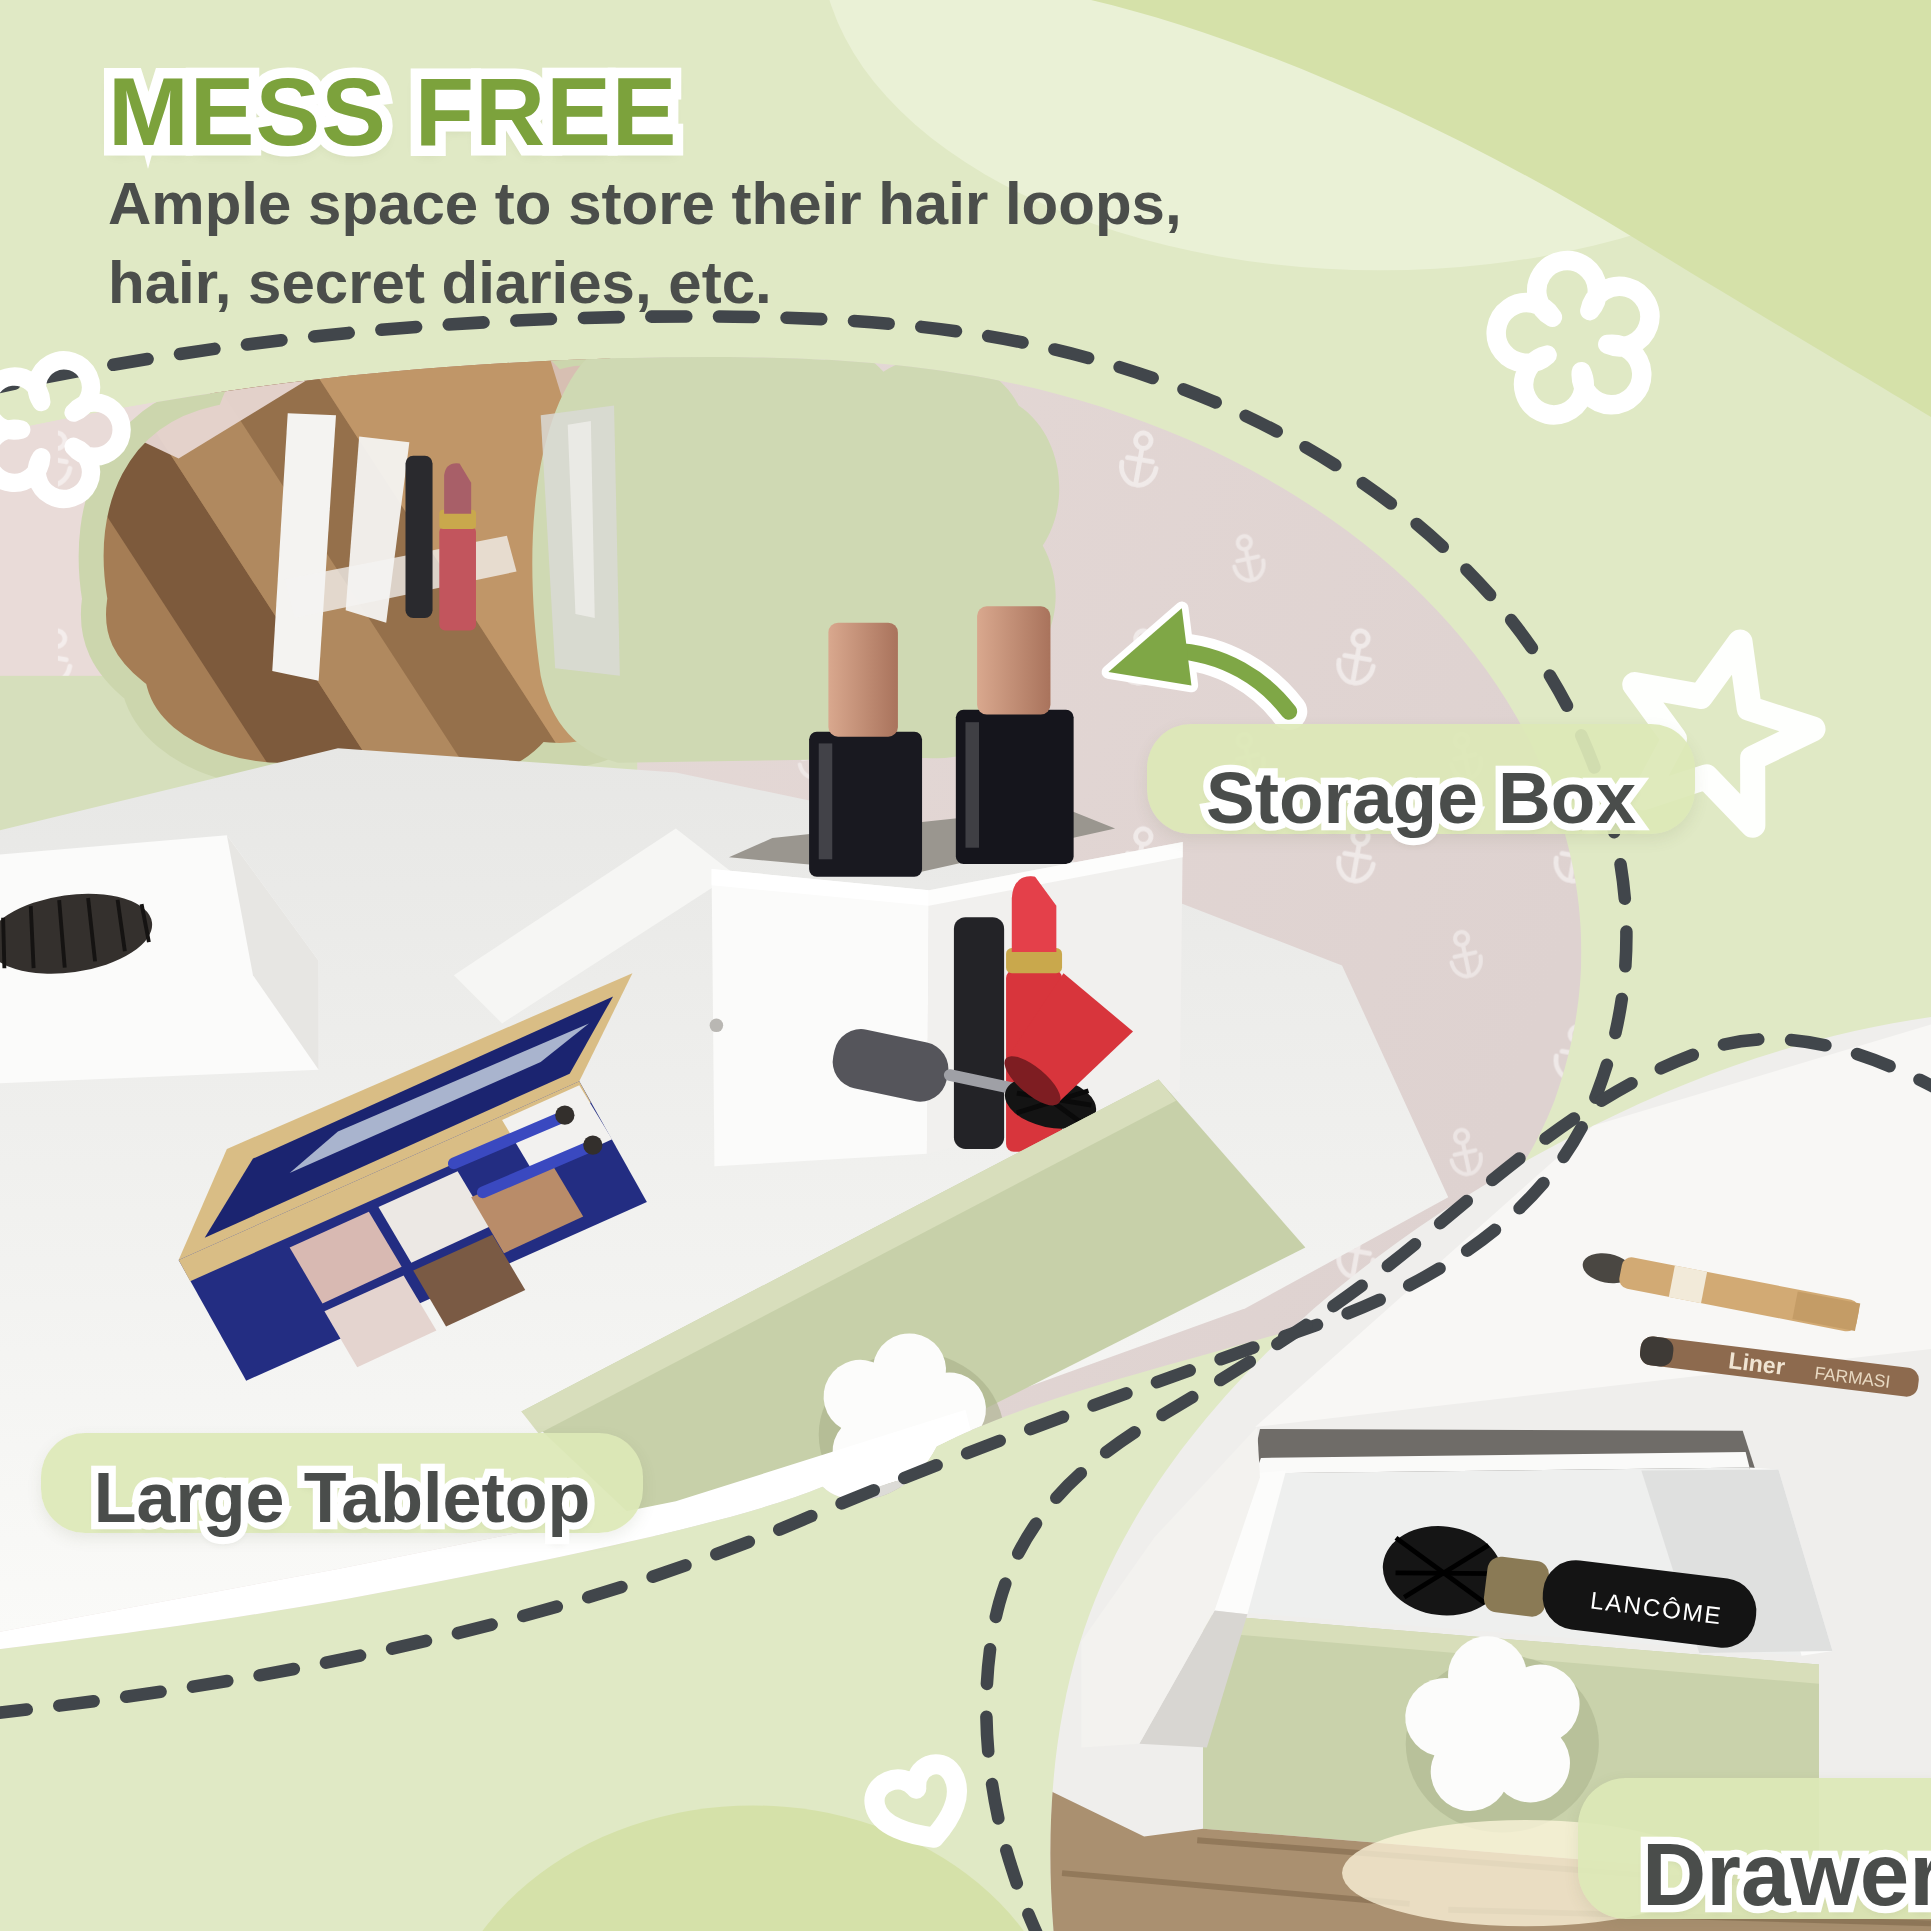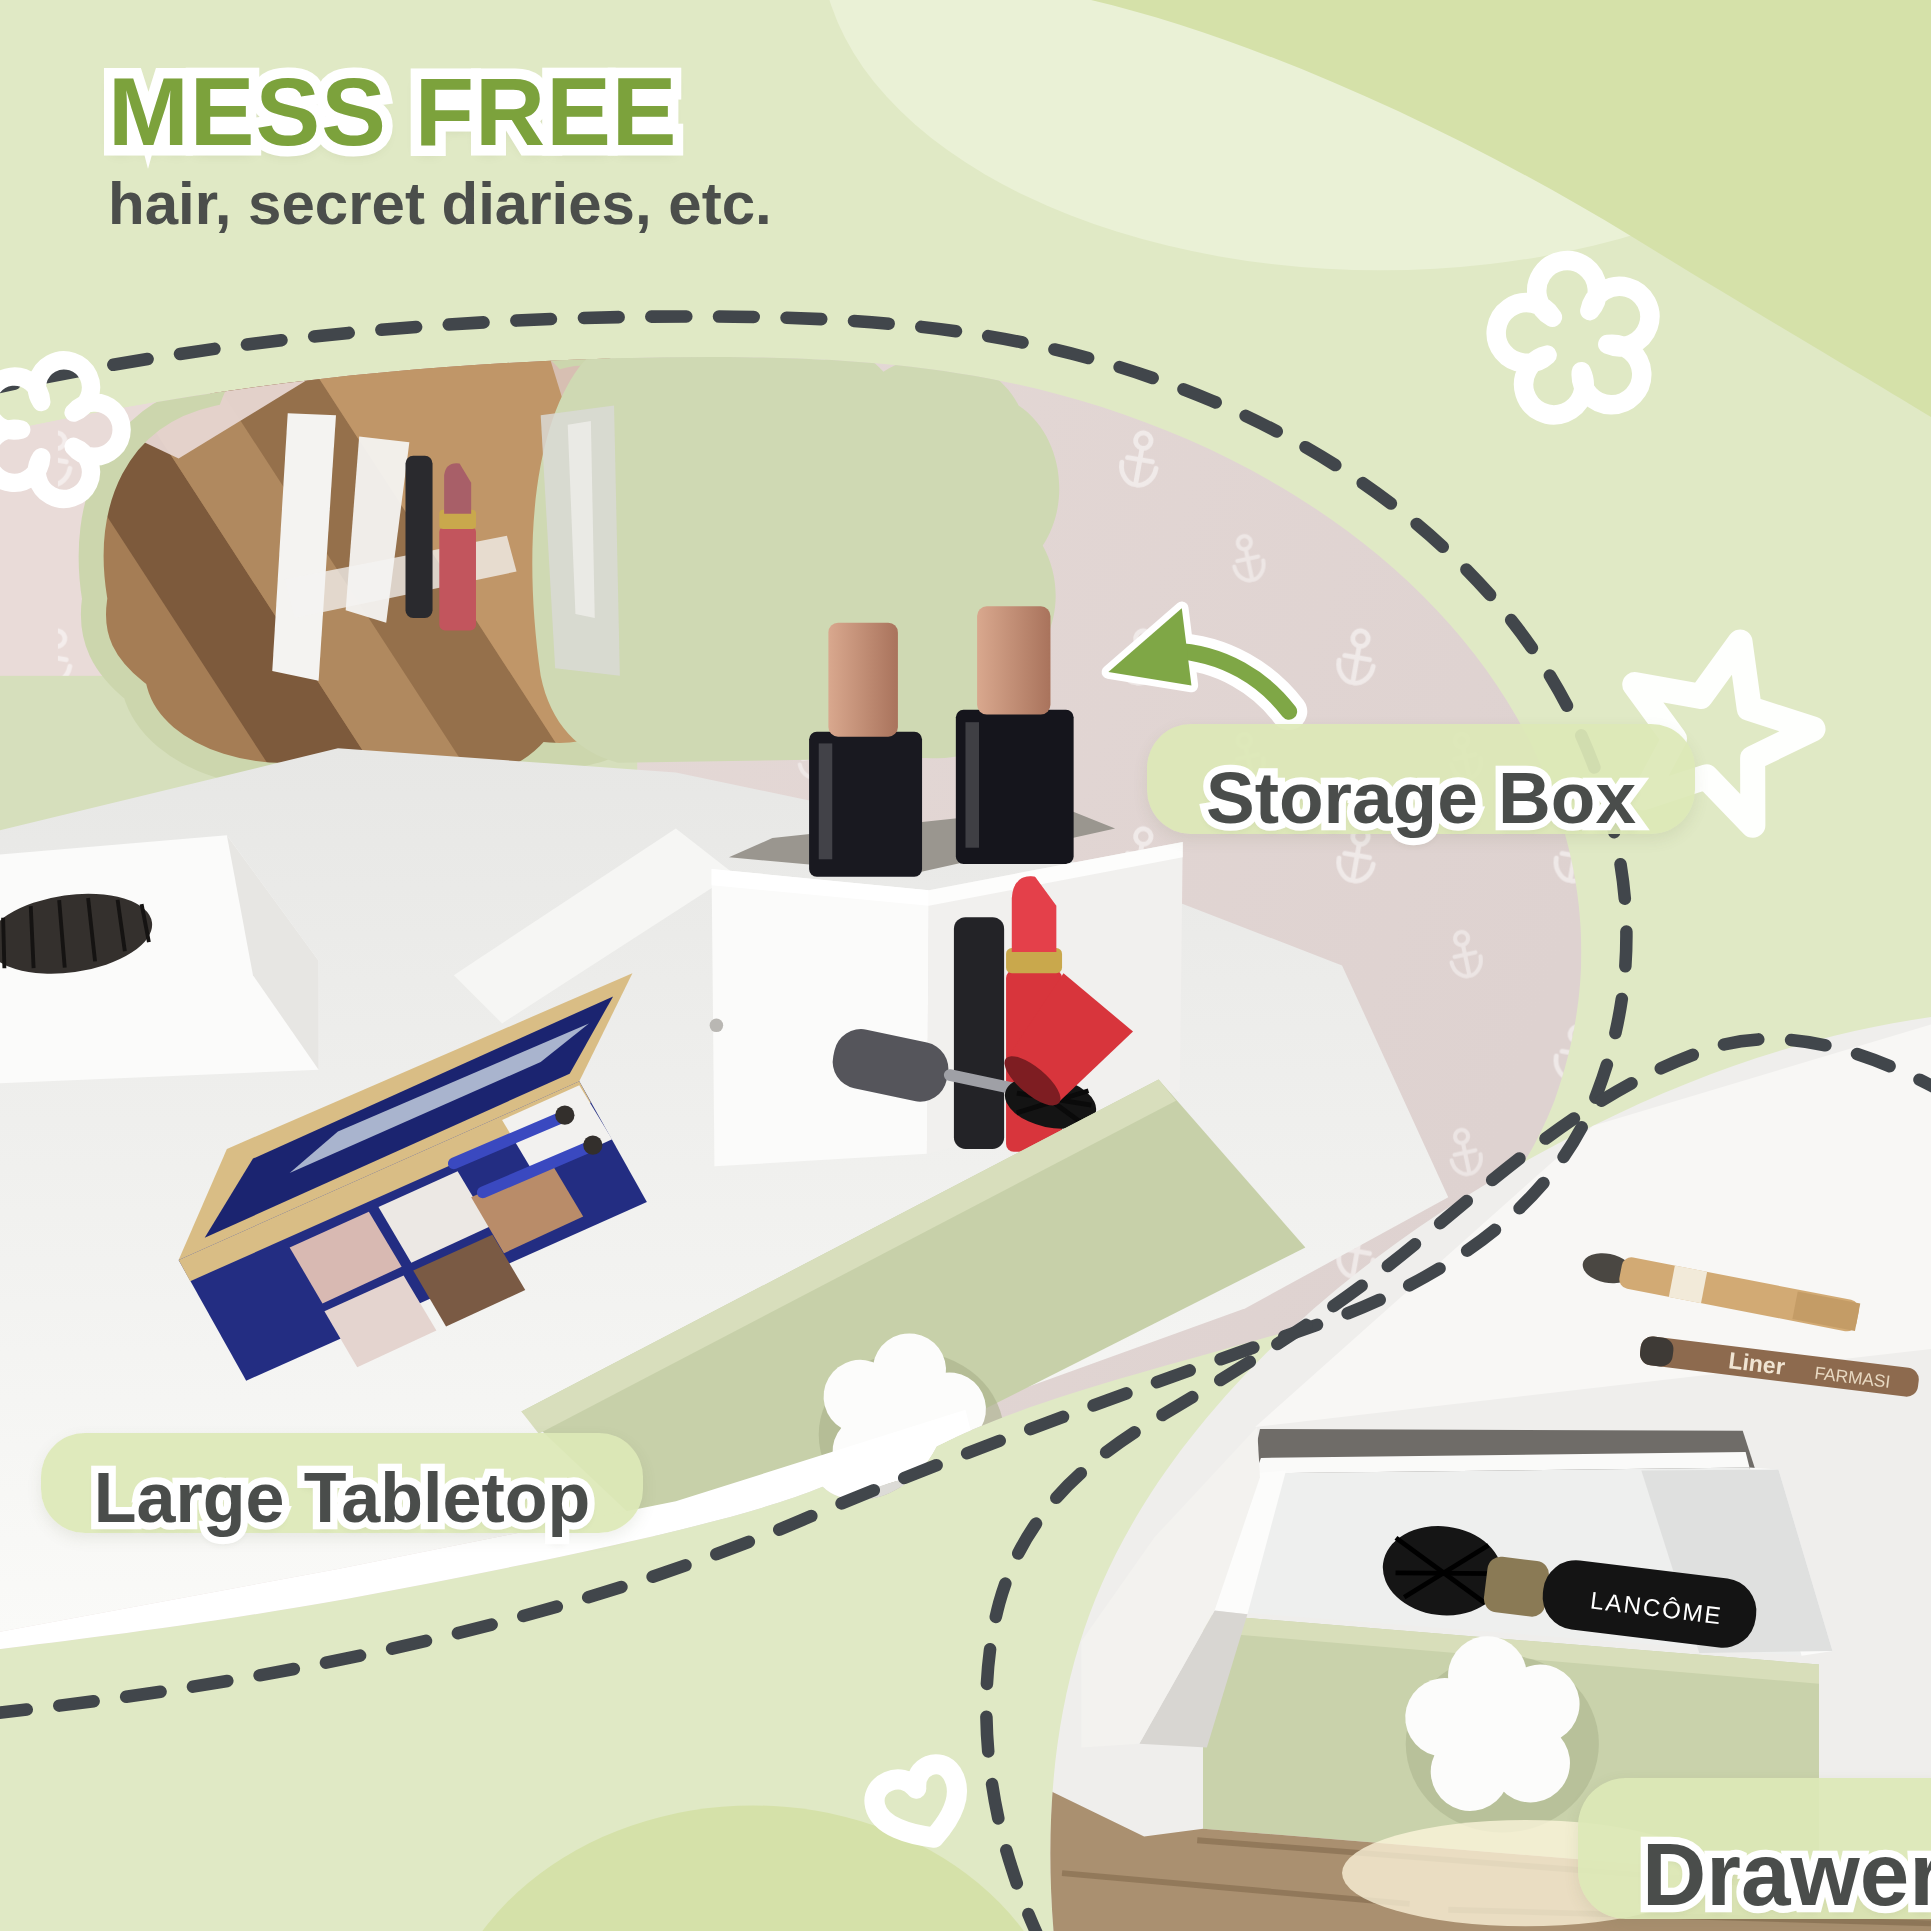--- a/index.html
+++ b/index.html
@@ -309,20 +309,21 @@
 </svg>
 
 <div class="txt" id="title">
   <span class="ol">
     <span class="stroke">MESS FREE</span>
     <span class="fillt">MESS FREE</span>
   </span>
 </div>
 
 <div class="txt" id="subtitle">
+  <div>Ample space to store their hair loops,</div>
   <div>hair, secret diaries, etc.</div>
 </div>
 
 <div class="pill" id="pill-storage">
   <span class="ol">
     <span class="stroke">Storage Box</span>
     <span class="fillt">Storage Box</span>
   </span>
 </div>
 

